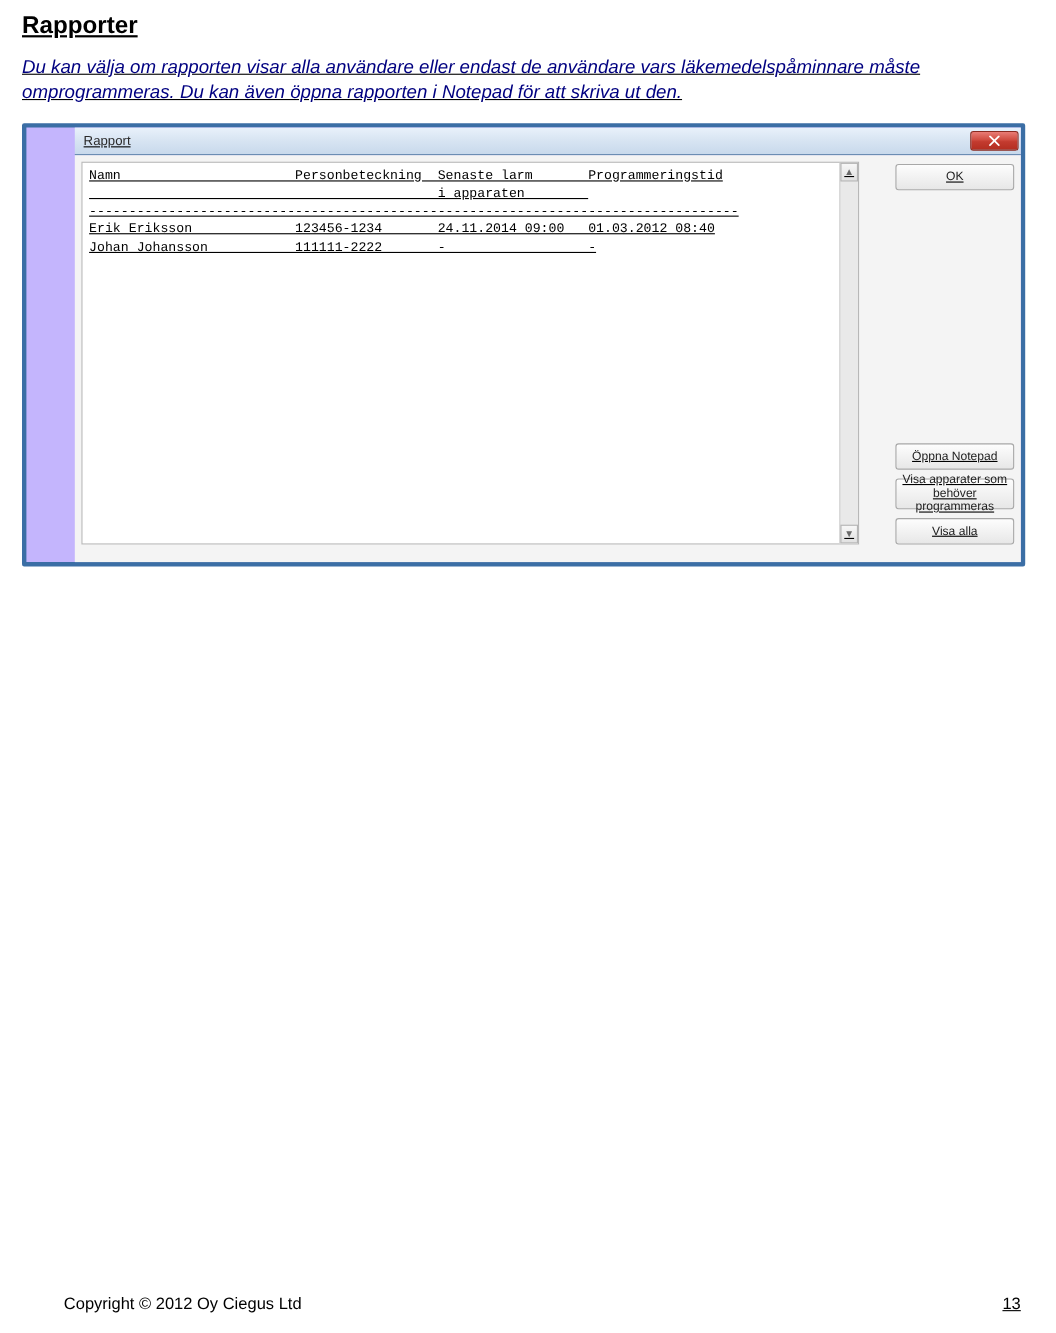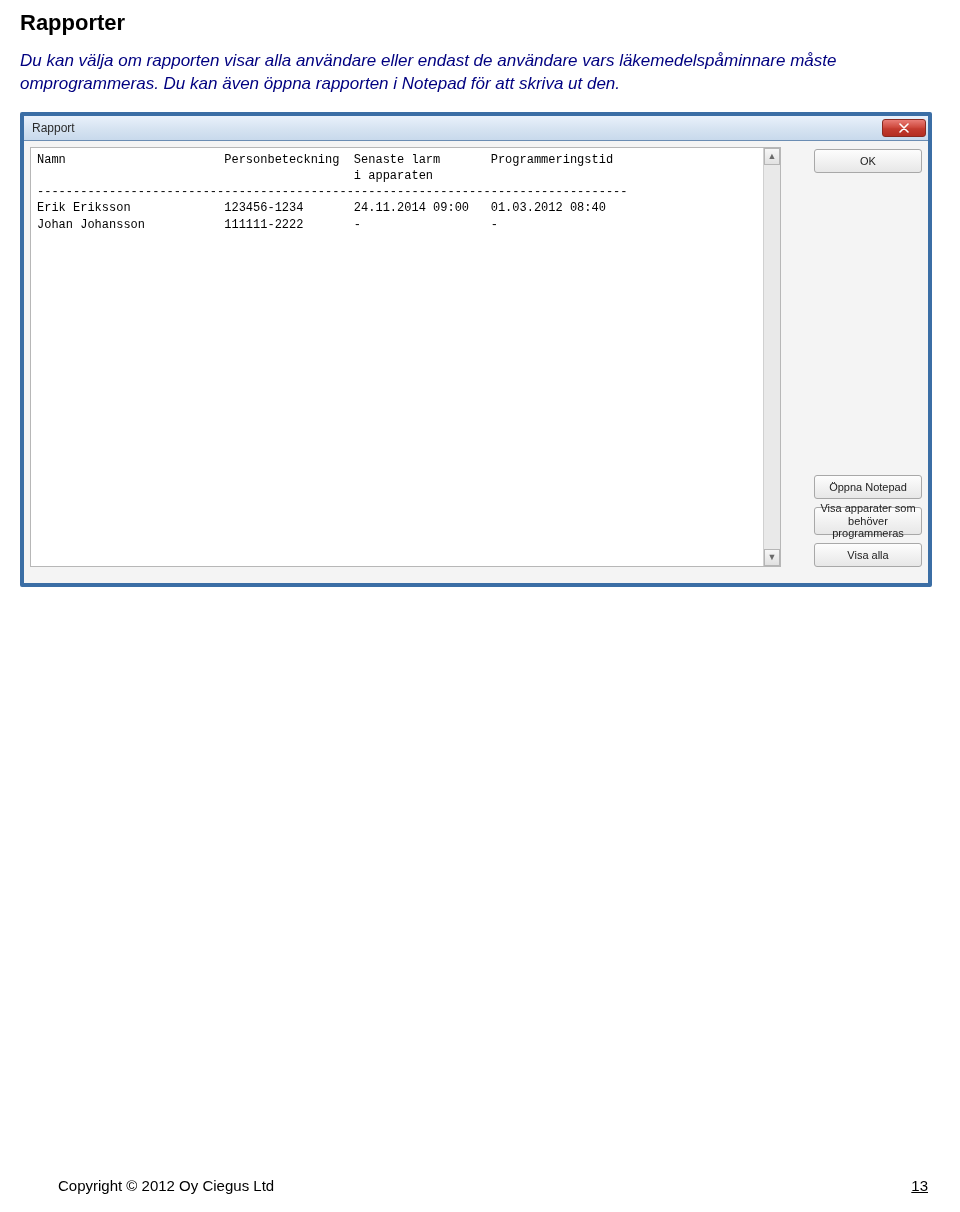--- a/index.html
+++ b/index.html
@@ -6,20 +6,21 @@
   body {
     font-family: Verdana, Geneva, sans-serif;
     background: #fff;
     width: 960px;
     height: 1212px;
     position: relative;
     color: #000;
   }
   .page {
     padding: 10px 20px 0 20px;
+    text-decoration: underline;
   }
   h1 {
     font-size: 22px;
     font-weight: bold;
     margin-bottom: 14px;
   }
   .body-text {
     font-size: 17px;
     font-style: italic;
     color: #000080;
@@ -28,21 +29,22 @@
   }
 
   
   .dialog {
     margin: 4px 0 0 0;
     width: 912px;
     border: 4px solid #3b6ea5;
     border-radius: 2px;
     font-family: "Segoe UI", Tahoma, sans-serif;
     font-size: 12px;
-    background: #86efac;
+    background: #c4b5fd;
+    padding-left: 44px;
   }
   .titlebar {
     height: 25px;
     background: linear-gradient(to bottom, #e9f1fb 0%, #d7e4f2 50%, #c8d9ec 100%);
     border-bottom: 1px solid #6b8db3;
     display: flex;
     align-items: center;
     justify-content: space-between;
     padding: 0 0 0 8px;
     position: relative;
@@ -71,21 +73,21 @@
   .dialog-body {
     display: flex;
     padding: 6px 6px 16px 6px;
     gap: 6px;
     background: #f4f4f4;
   }
   .report-panel {
     flex: 1;
     background: #fff;
     border: 1px solid #b7b7b7;
-    height: 420px;
+    height: 348px;
     position: relative;
     display: flex;
     overflow: hidden;
   }
   .report-text {
     flex: 1;
     padding: 4px 6px;
     font-family: "Courier New", monospace;
     font-size: 12px;
     white-space: pre;

